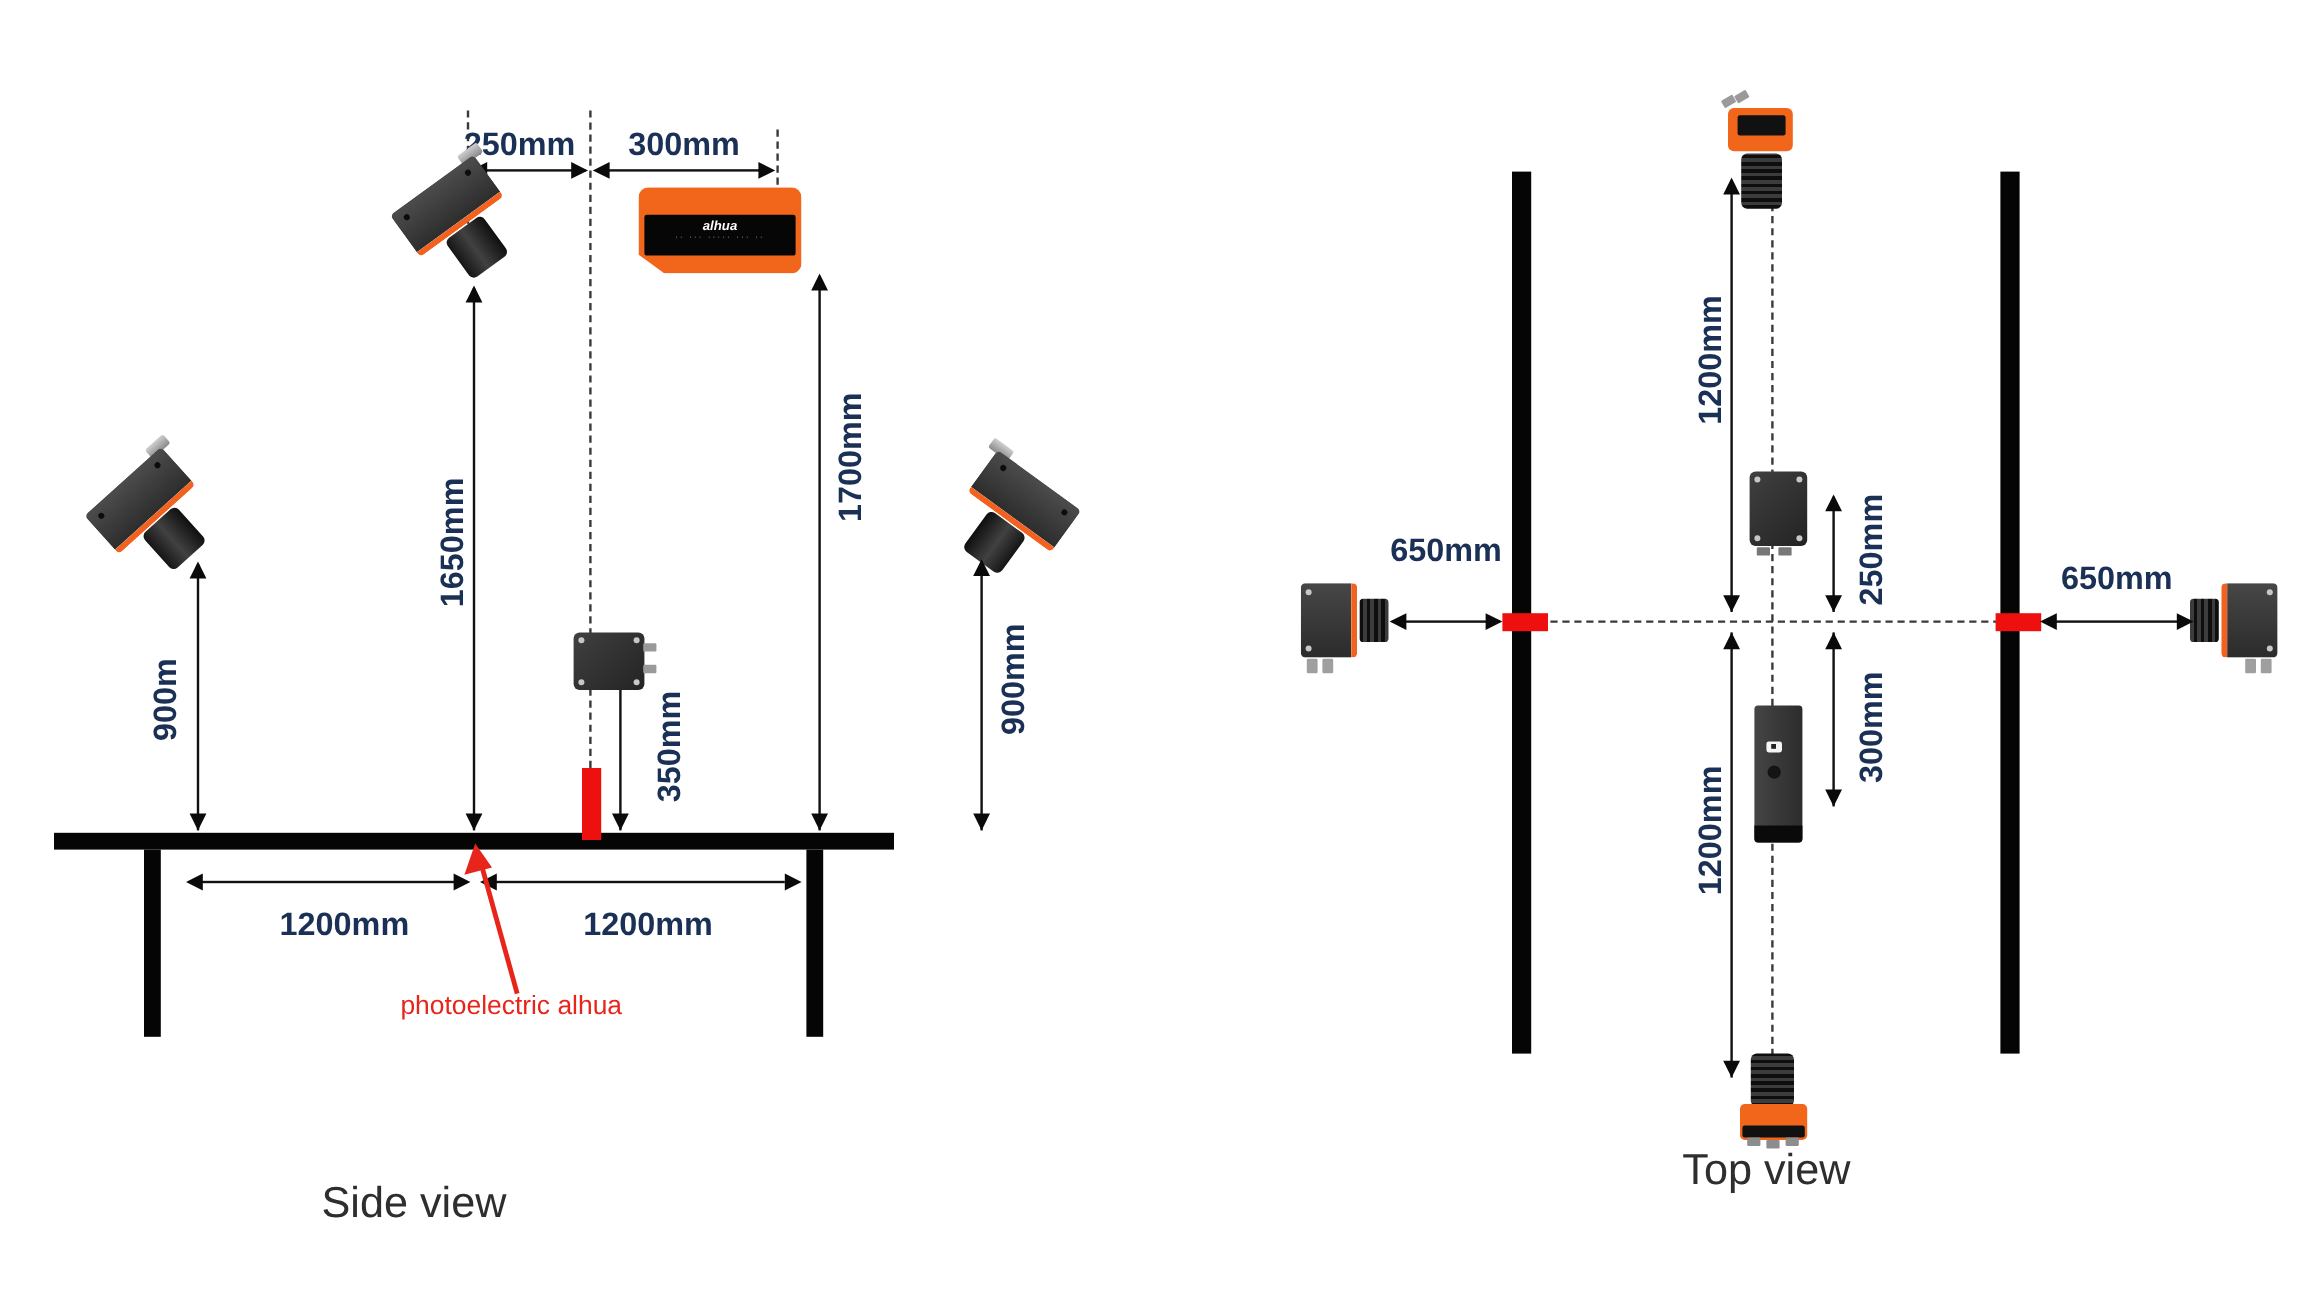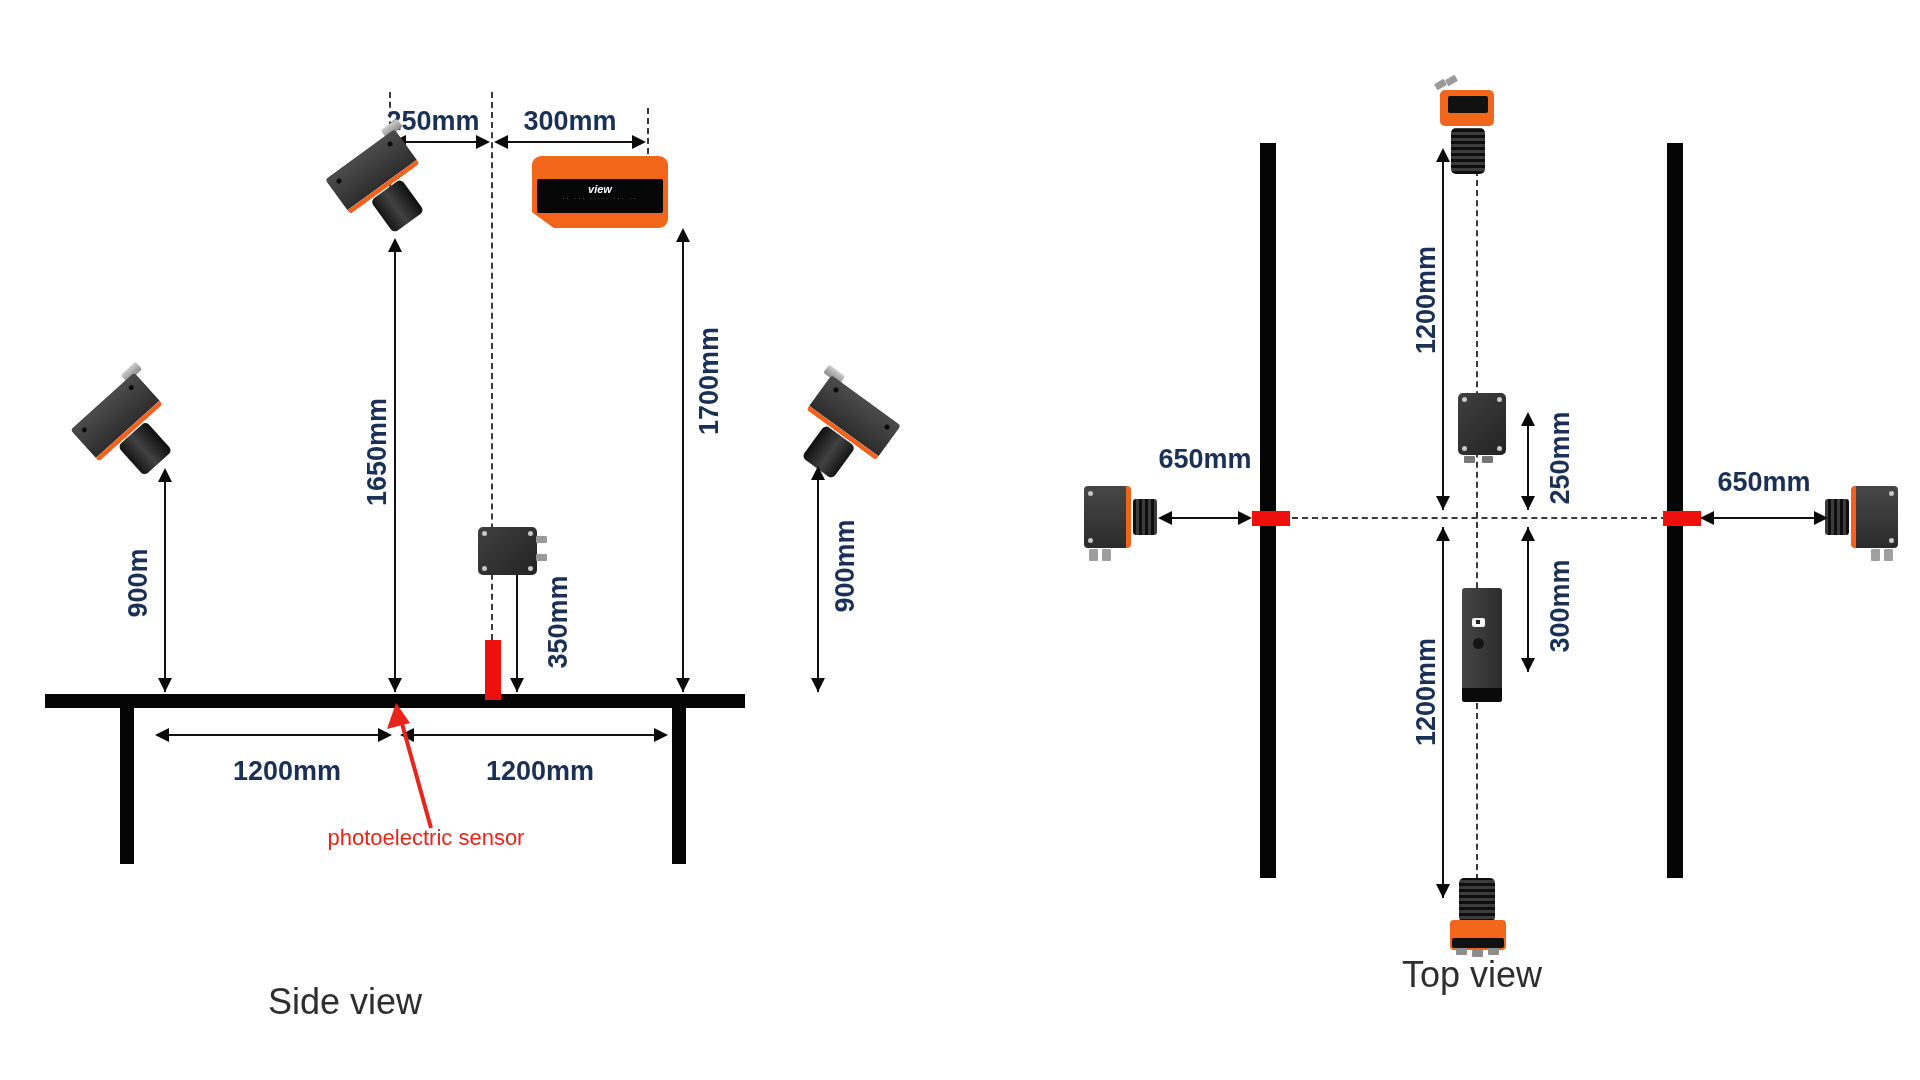--- a/index.html
+++ b/index.html
@@ -94,21 +94,21 @@
       <i class="nub" style="right:-10px;top:9px;"></i>
       <i class="nub" style="right:-10px;top:27px;"></i>
     </div>
 
     <div class="lv" style="left:516px;top:575px;height:117px;"></div>
     <div class="ah down" style="left:510px;top:678px;"></div>
     <div class="dim v" style="left:558px;top:622px;">350mm</div>
 
     <div class="odev" style="left:532px;top:156px;width:136px;height:72px;">
       <div class="oband">
-        <div class="ologo">view</div>
+        <div class="ologo">alhua</div>
         <div class="osub">·· ··· ····· ··· ··</div>
       </div>
     </div>
 
     <div class="lv" style="left:682px;top:230px;height:462px;"></div>
     <div class="ah up" style="left:676px;top:228px;"></div>
     <div class="ah down" style="left:676px;top:678px;"></div>
     <div class="dim v" style="left:709px;top:381px;">1700mm</div>
 
     <div class="cam" style="left:88px;top:390px;transform:rotate(-42deg);">
@@ -152,21 +152,21 @@
 
     <div class="lh" style="left:404px;top:734px;width:250px;"></div>
     <div class="ah left" style="left:400px;top:728px;"></div>
     <div class="ah right" style="left:654px;top:728px;"></div>
     <div class="dim" style="left:540px;top:771px;">1200mm</div>
 
     <svg class="abs" style="left:385px;top:702px;" width="64" height="132" viewBox="0 0 64 132">
       <line x1="46" y1="126" x2="16" y2="18" stroke="#e8251b" stroke-width="4"></line>
       <polygon points="11,1 2,27 25,21" fill="#e8251b"></polygon>
     </svg>
-    <div class="redlbl" style="left:426px;top:838px;">photoelectric sensor</div>
+    <div class="redlbl" style="left:426px;top:838px;">photoelectric alhua</div>
 
     <div class="vtitle" style="left:345px;top:1002px;">Side view</div>
   </div>
 
   <div class="abs" style="inset:0;">
 
     <div class="dv" style="left:1476px;top:170px;height:710px;"></div>
     <div class="dh" style="left:1292px;top:517px;width:375px;"></div>
 
     <div class="bar" style="left:1260px;top:143px;width:16px;height:735px;"></div>

